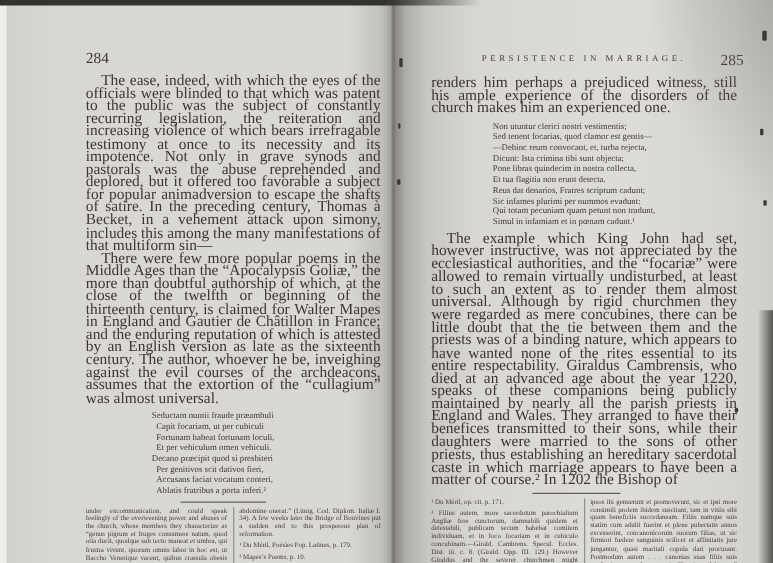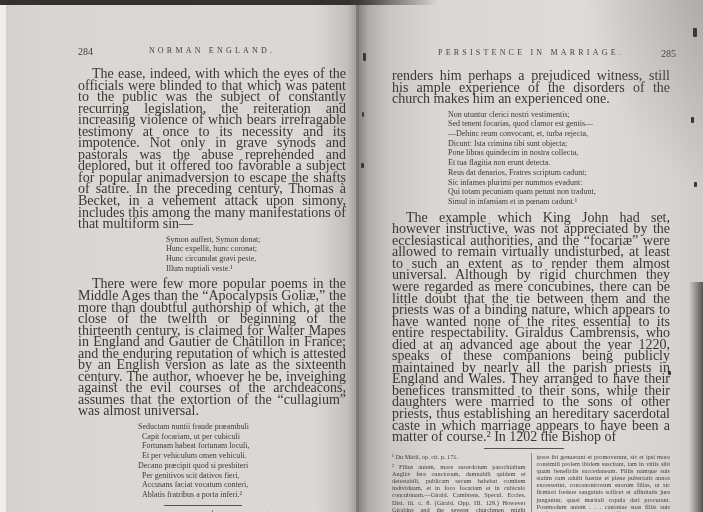--- a/index.html
+++ b/index.html
@@ -32,21 +32,21 @@
   
   .textcol{position:absolute;}
   #text-left{left:72px;top:46px;width:268px;}
   #text-right{left:34px;top:48px;width:278px;}
 
   .headrow{position:relative;height:14px;margin-bottom:8px;}
   .running-header{
     text-align:center;font-size:8px;letter-spacing:3.2px;color:#45423b;
     text-transform:uppercase;
   }
-  .pgnum{position:absolute;top:0;font-size:10px;color:#3d3a33;}
+  .pgnum{position:absolute;top:0;font-size:14px;color:#3d3a33;}
   #pg-284{left:0;}
   #pg-285{right:-6px;}
 
   .para{
     font-size:14px;line-height:11.55px;text-align:justify;
     margin:0;color:#3a372f;
   }
   .para.indent{text-indent:14px;}
   .verse{
     white-space:pre-line;font-size:8px;line-height:9.7px;color:#3d3a33;
@@ -71,27 +71,22 @@
 </style>
 </head>
 <body>
 
 <div id="scan">
 
   <div class="page" id="page-left">
     <div class="textcol" id="text-left">
       <div class="headrow">
         <span class="pgnum" id="pg-284">284</span>
-        <div class="running-header">NORMAN ENGLAND.</div>
       </div>
       <p class="para indent">The ease, indeed, with which the eyes of the officials were blinded to that which was patent to the public was the subject of constantly recurring legislation, the reiteration and increasing violence of which bears irrefragable testimony at once to its necessity and its impotence. Not only in grave synods and pastorals was the abuse reprehended and deplored, but it offered too favorable a subject for popular animadversion to escape the shafts of satire. In the preceding century, Thomas à Becket, in a vehement attack upon simony, includes this among the many manifestations of that multiform sin—</p>
-      <div class="verse" id="verse-l1">Symon auffert, Symon donat;
-Hunc expellit, hunc coronat;
-Hunc circumdat gravi peste,
-Illum nuptiali veste.¹</div>
       <p class="para indent">There were few more popular poems in the Middle Ages than the “Apocalypsis Goliæ,” the more than doubtful authorship of which, at the close of the twelfth or beginning of the thirteenth century, is claimed for Walter Mapes in England and Gautier de Châtillon in France; and the enduring reputation of which is attested by an English version as late as the sixteenth century. The author, whoever he be, inveighing against the evil courses of the archdeacons, assumes that the extortion of the “cullagium” was almost universal.</p>
       <div class="verse" id="verse-l2">Seductam nuntii fraude præambuli
 &nbsp;&nbsp;Capit focariam, ut per cubiculi
 &nbsp;&nbsp;Fortunam habeat fortunam loculi,
 &nbsp;&nbsp;Et per vehiculum omen vehiculi.
 Decano præcipit quod si presbiteri
 &nbsp;&nbsp;Per genitivos scit dativos fieri,
 &nbsp;&nbsp;Accusans faciat vocatum conteri,
 &nbsp;&nbsp;Ablatis fratribus a porta inferi.²</div>
       <div class="fnrule" id="fnrule-left"></div>

